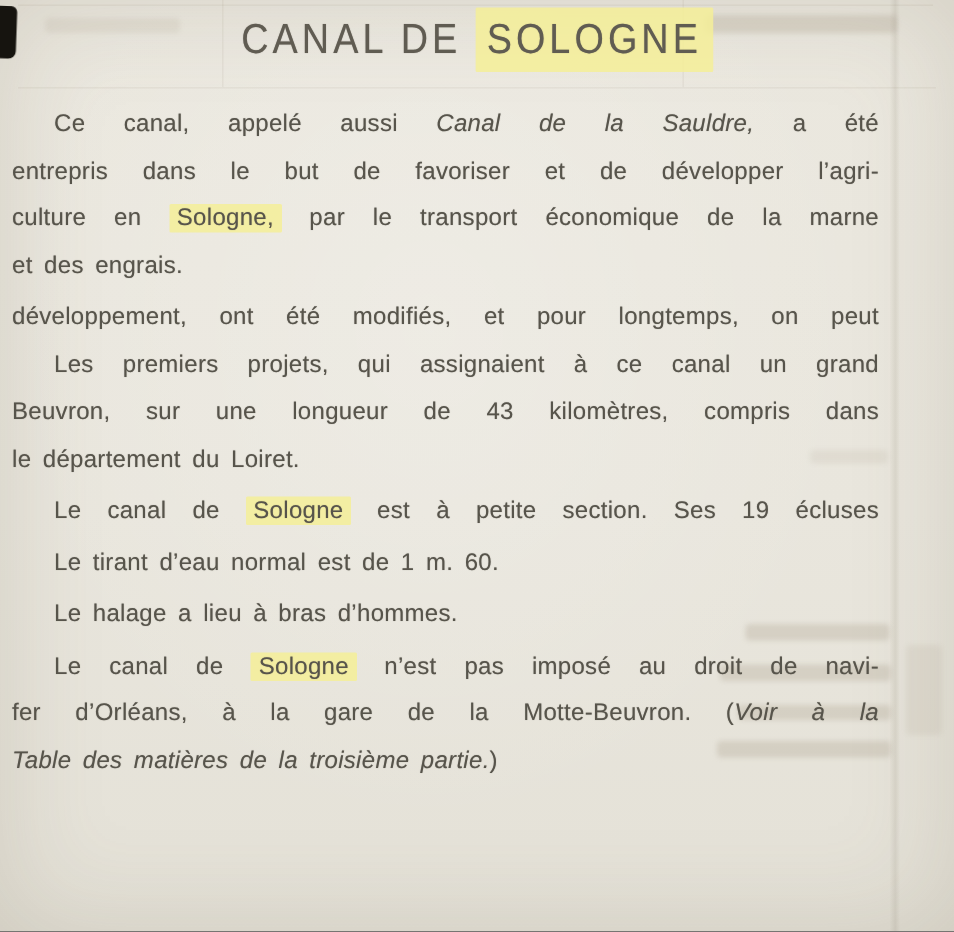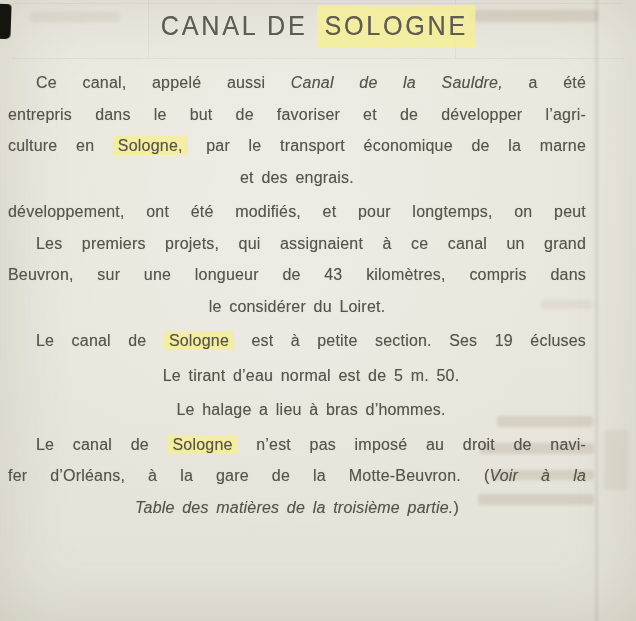--- a/index.html
+++ b/index.html
@@ -73,21 +73,21 @@
     position: relative;
     margin: 23px 50px 0 8px;
     width: 578px;
     font-size: 16px;
     line-height: 31.5px;
     letter-spacing: 0.2px;
     text-shadow: 0 0 0.7px rgba(87,84,75,0.45);
   }
   .para { margin: 3px 0 0 0; }
   .para:first-child { margin-top: 0; }
-  .line { text-align: center; word-spacing: 3px; white-space: normal; }
+  .line { text-align: left; word-spacing: 3px; white-space: normal; }
   .line.just { text-align: justify; text-align-last: justify; word-spacing: normal; }
   .line.indent { text-indent: 28px; }
 
   .it { font-style: italic; }
   .hl {
     background: var(--highlight, rgba(244,238,152,0.85));
     padding: 1px 5px;
     border-radius: 1px;
     box-decoration-break: clone;
   }
@@ -117,27 +117,27 @@
       <div class="para">
         <div class="line just indent"><span>Ce canal, appelé aussi </span><span class="it">Canal de la Sauldre,</span><span> a été</span></div>
         <div class="line just"><span>entrepris dans le but de favoriser et de développer l’agri-</span></div>
         <div class="line just"><span>culture en </span><span class="hl">Sologne,</span><span> par le transport économique de la marne</span></div>
         <div class="line"><span>et des engrais.</span></div>
       </div>
       <div class="para">
         <div class="line just"><span>développement, ont été modifiés, et pour longtemps, on peut</span></div>
         <div class="line just indent"><span>Les premiers projets, qui assignaient à ce canal un grand</span></div>
         <div class="line just"><span>Beuvron, sur une longueur de 43 kilomètres, compris dans</span></div>
-        <div class="line"><span>le considérer du Loiret.</span></div>
+        <div class="line"><span>le département du Loiret.</span></div>
       </div>
       <div class="para">
         <div class="line just indent"><span>Le canal de </span><span class="hl">Sologne</span><span> est à petite section. Ses 19 écluses</span></div>
       </div>
       <div class="para">
-        <div class="line indent"><span>Le tirant d’eau normal est de 5 m. 50.</span></div>
+        <div class="line indent"><span>Le tirant d’eau normal est de 1 m. 60.</span></div>
       </div>
       <div class="para">
         <div class="line indent"><span>Le halage a lieu à bras d’hommes.</span></div>
       </div>
       <div class="para">
         <div class="line just indent"><span>Le canal de </span><span class="hl">Sologne</span><span> n’est pas imposé au droit de navi-</span></div>
         <div class="line just"><span>fer d’Orléans, à la gare de la Motte-Beuvron. (</span><span class="it">Voir à la</span></div>
         <div class="line"><span class="it">Table des matières de la troisième partie.</span><span>)</span></div>
       </div>
     </div>

